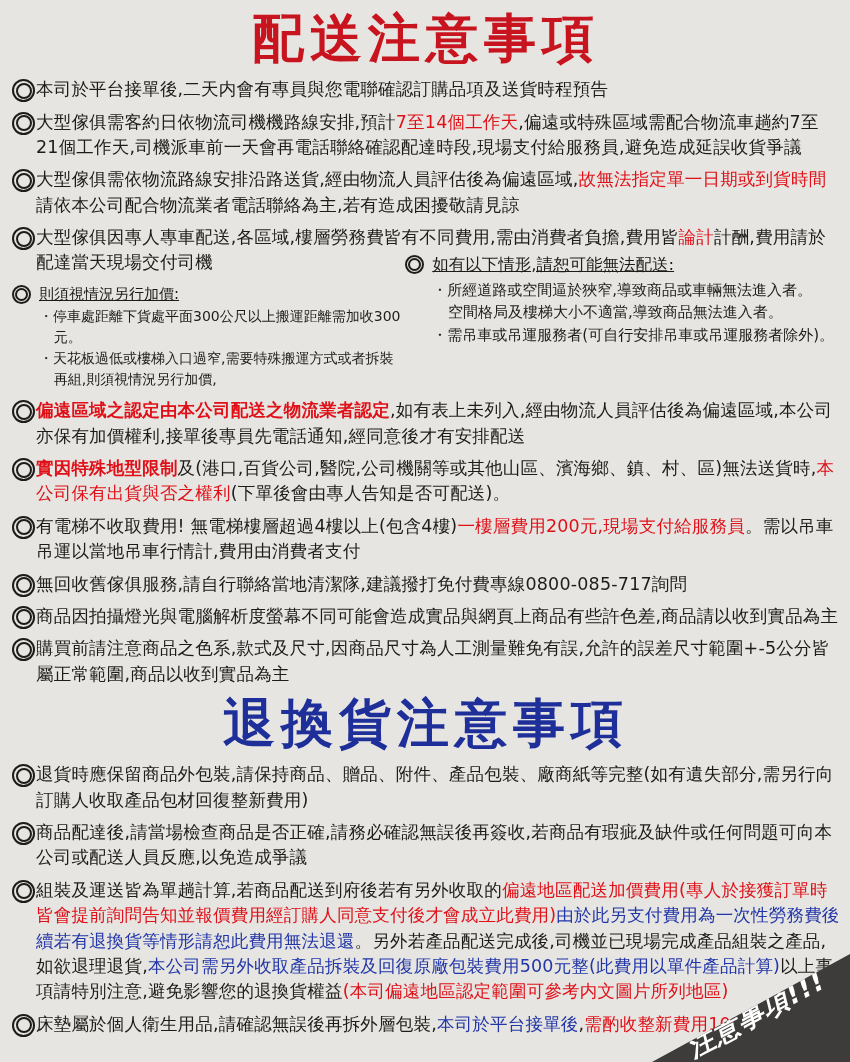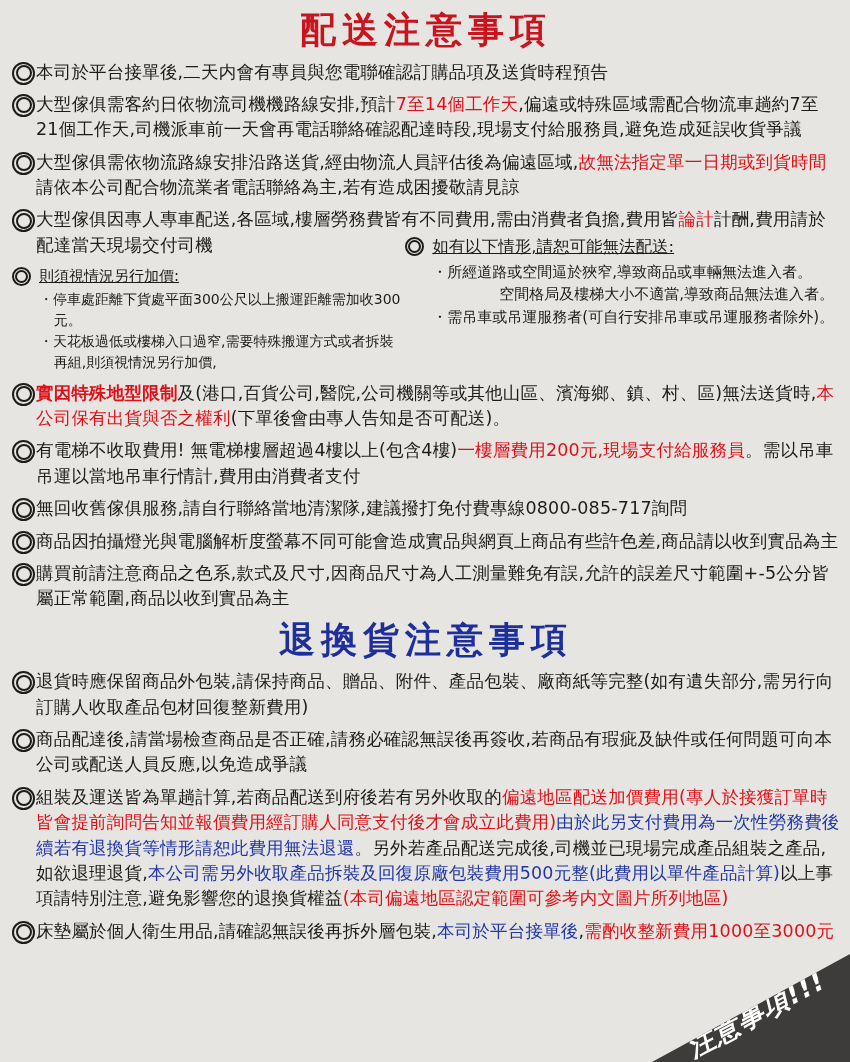--- a/index.html
+++ b/index.html
@@ -4,21 +4,21 @@
 <style>
   :root{
     --bg:#e6e5e1; --text:#1d1c1a; --red:#e01019; --blue:#2236a8;
     --title-red:#c8141f; --title-blue:#1f2f9a; --ribbon-bg:#3d3c3a; --ribbon-text:#ffffff;
   }
   *{margin:0;padding:0;box-sizing:border-box;}
   html,body{width:850px;}
   body{font-family:"DejaVu Sans","Liberation Sans",sans-serif;background:#fff;}
   .page{position:relative;width:850px;height:1062px;background:var(--bg);overflow:hidden;
         padding:8px 10px 0 12px;color:var(--text);}
-  .title{text-align:center;font-weight:700;font-size:36px;letter-spacing:6px;line-height:1.1;}
+  .title{text-align:center;font-weight:700;font-size:52px;letter-spacing:6px;line-height:1.1;}
   .title.red{color:var(--title-red);margin:2px 0 10px 0;}
   .title.blue{color:var(--title-blue);margin:8px 0 10px 0;}
   .list{display:block;}
   .item{display:flex;align-items:flex-start;gap:1px;margin-bottom:7px;}
   .bullet{flex:0 0 auto;width:23px;height:23px;margin-top:2px;border:2px solid var(--text);
           border-radius:50%;display:flex;align-items:center;justify-content:center;background:transparent;}
   .bullet::after{content:"";width:12px;height:12px;border:2px solid var(--text);border-radius:50%;}
   .bullet.small{width:19px;height:19px;}
   .bullet.small::after{width:9px;height:9px;}
   .item-text{font-size:17.5px;line-height:1.45;letter-spacing:0.2px;}
@@ -27,21 +27,21 @@
   .seg-b{color:var(--blue);}
   .seg-bold{font-weight:700;}
   
   .twocol{display:grid;grid-template-columns:47.5% 52.5%;margin:2px 0 8px 0;}
   .twocol .col{display:flex;align-items:flex-start;gap:8px;}
   .twocol .col.right{margin-top:-30px;}
   .col-heading{font-size:15px;line-height:1.5;color:var(--text);text-decoration:underline;}
   .col.right .col-heading{font-size:16.5px;}
   .sublines{margin-top:1px;}
   .subline{font-size:14px;line-height:1.5;color:var(--text);padding-left:1.05em;text-indent:-1.05em;}
-  .subline.nodot{text-indent:0;text-align:right;}
+  .subline.nodot{text-indent:0;}
   .col.right .subline{font-size:15px;}
   
   .ribbon{position:absolute;right:0;bottom:0;width:198px;height:108px;background:var(--ribbon-bg);
           clip-path:polygon(100% 0,100% 100%,0 100%);}
   .ribbon span{position:absolute;left:6px;right:-4px;bottom:30px;text-align:center;
                transform:rotate(-28deg);transform-origin:50% 50%;
                color:var(--ribbon-text);font-size:27px;font-weight:700;font-style:italic;letter-spacing:1px;}
 </style>
 </head>
 <body>
@@ -89,20 +89,24 @@
             <div class="subline nodot">空間格局及樓梯大小不適當,導致商品無法進入者。</div>
             <div class="subline">・需吊車或吊運服務者(可自行安排吊車或吊運服務者除外)。</div>
           </div>
       </div>
     </div>
   </div>
 
   <div class="list" id="delivery-bottom">
       <div class="item">
         <span class="bullet"></span>
+        <p class="item-text"><span class="seg-r seg-bold">偏遠區域之認定由本公司配送之物流業者認定</span><span class="seg-k">,如有表上未列入,經由物流人員評估後為偏遠區域,本公司亦保有加價權利,接單後專員先電話通知,經同意後才有安排配送</span></p>
+      </div>
+      <div class="item">
+        <span class="bullet"></span>
         <p class="item-text"><span class="seg-r seg-bold">實因特殊地型限制</span><span class="seg-k">及(港口,百貨公司,醫院,公司機關等或其他山區、濱海鄉、鎮、村、區)無法送貨時,</span><span class="seg-r">本公司保有出貨與否之權利</span><span class="seg-k">(下單後會由專人告知是否可配送)。</span></p>
       </div>
       <div class="item">
         <span class="bullet"></span>
         <p class="item-text"><span class="seg-k">有電梯不收取費用! 無電梯樓層超過4樓以上(包含4樓)</span><span class="seg-r">一樓層費用200元,現場支付給服務員</span><span class="seg-k">。需以吊車吊運以當地吊車行情計,費用由消費者支付</span></p>
       </div>
       <div class="item">
         <span class="bullet"></span>
         <p class="item-text"><span class="seg-k">無回收舊傢俱服務,請自行聯絡當地清潔隊,建議撥打免付費專線0800-085-717詢問</span></p>
       </div>

